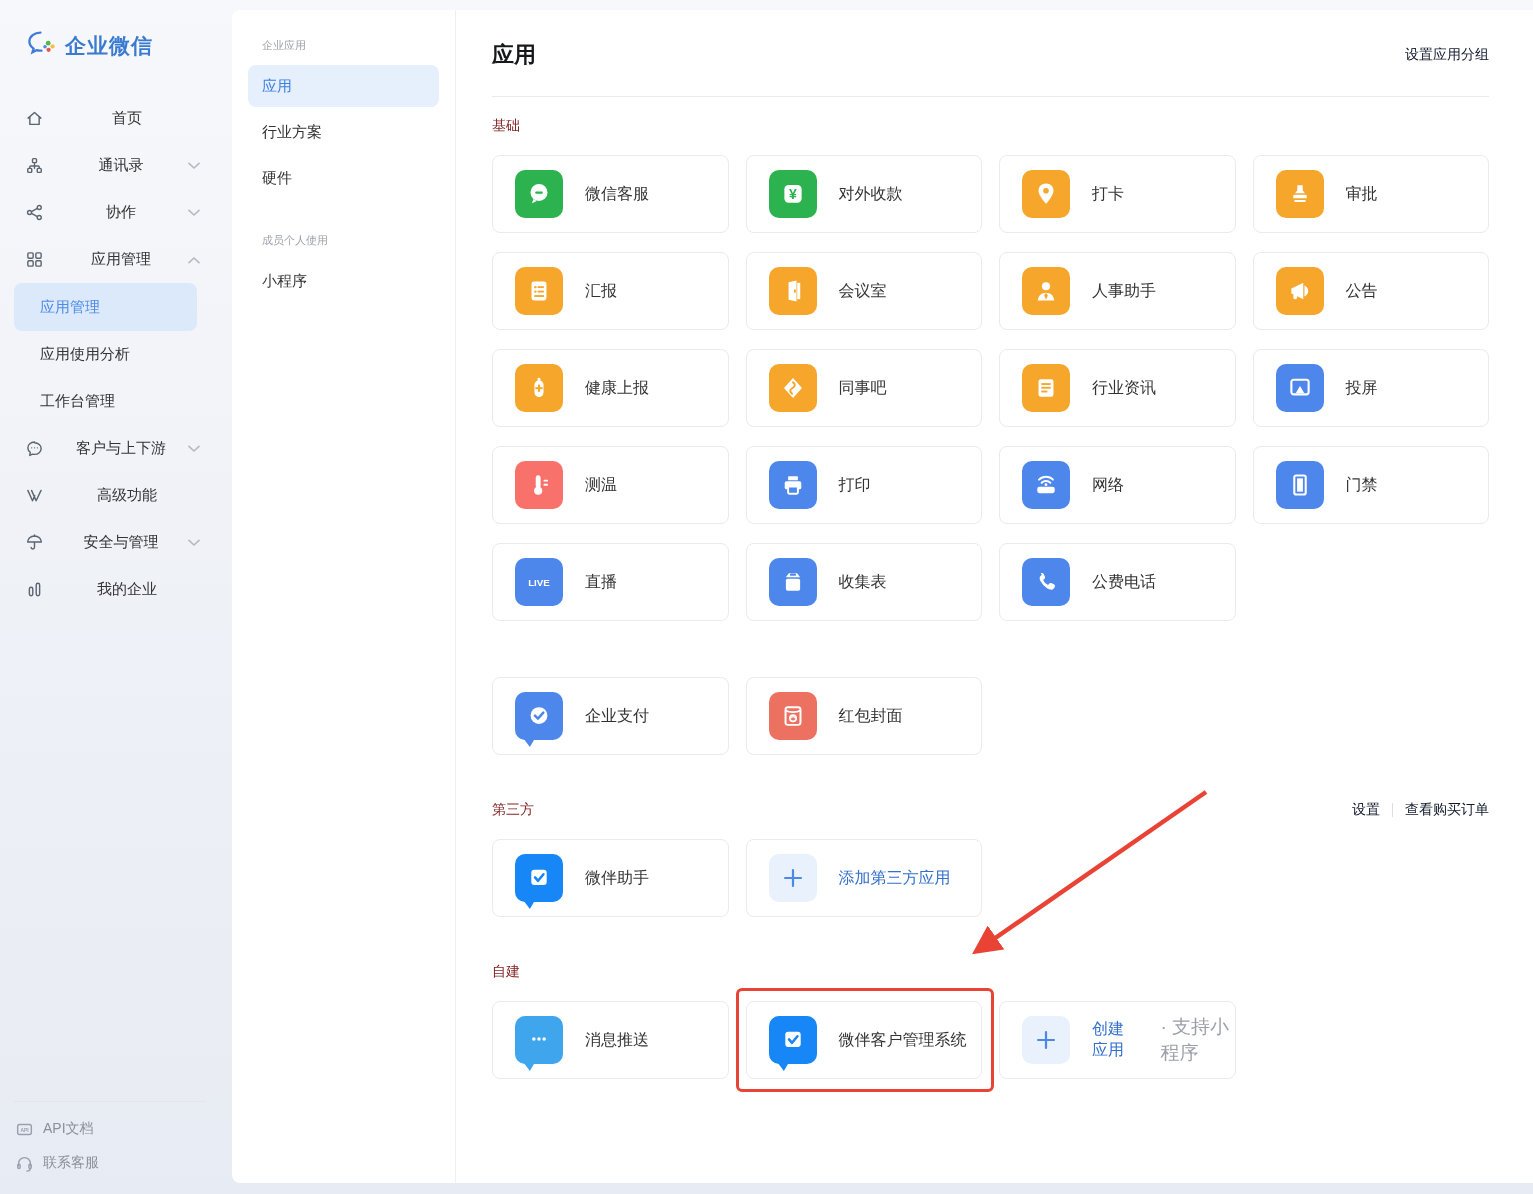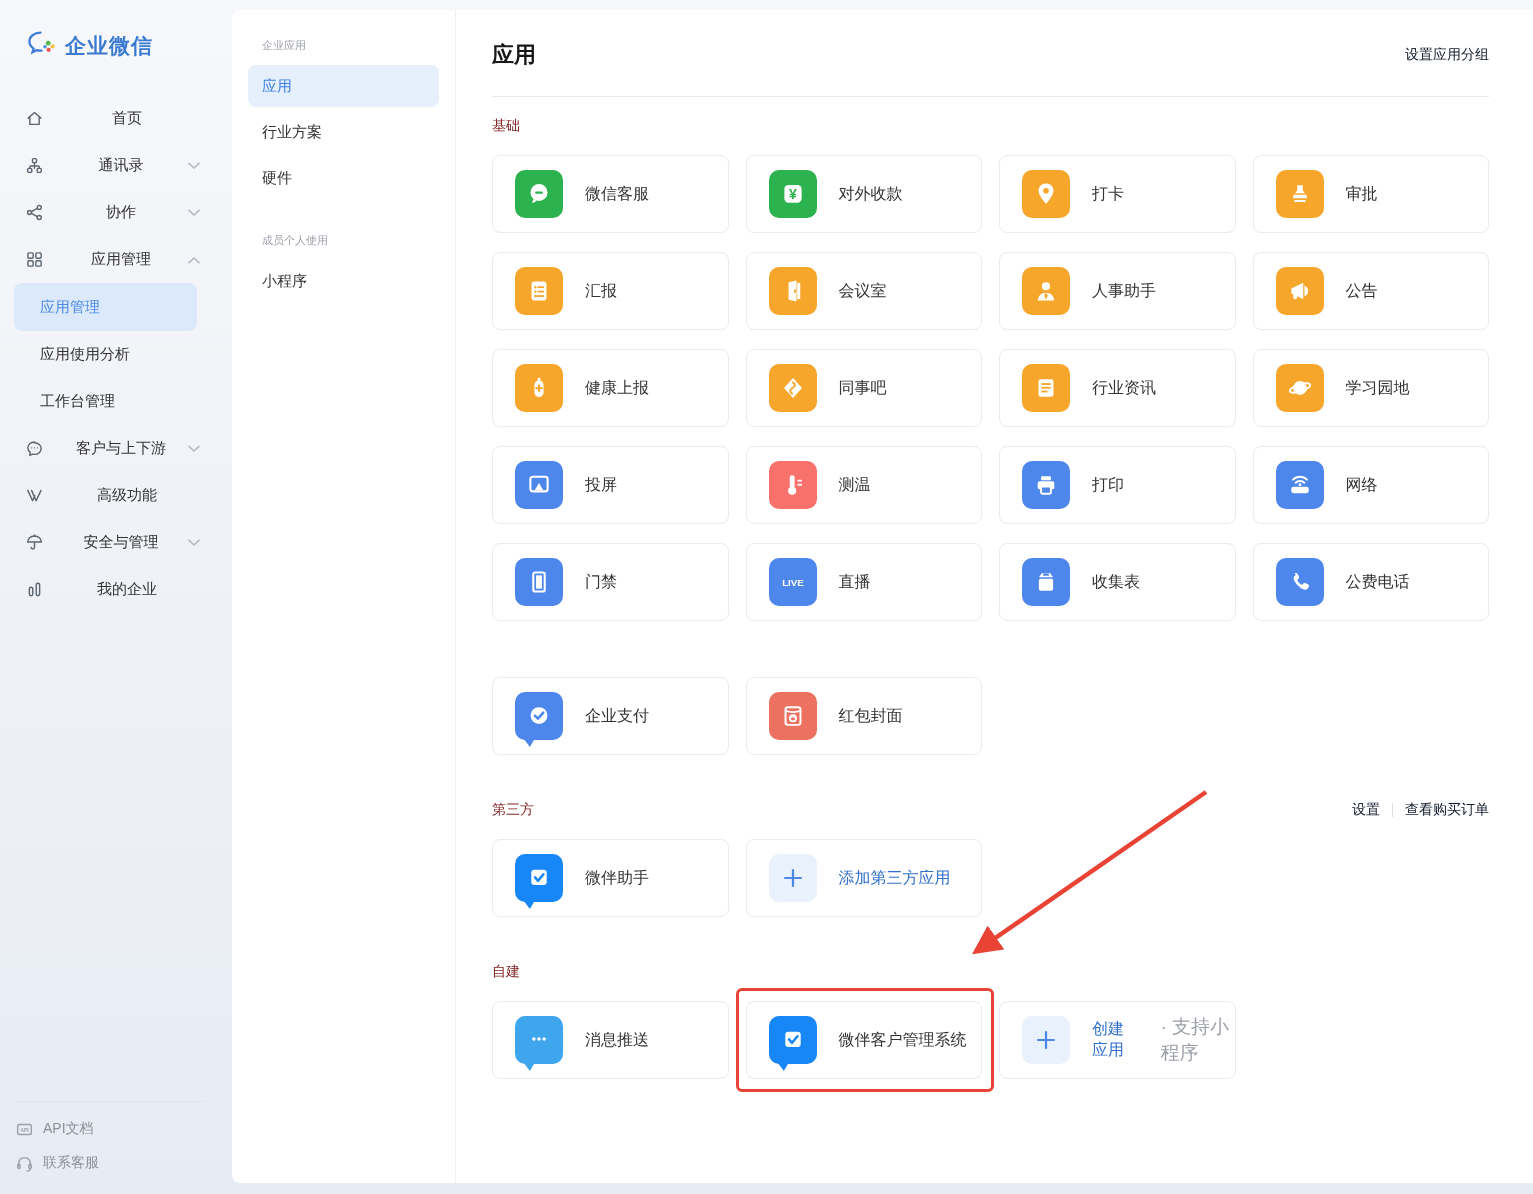--- a/index.html
+++ b/index.html
@@ -375,31 +375,20 @@
                     <rect x="8" y="7.8" width="8" height="1.6" fill="#F5A62B"></rect>
                     <rect x="8" y="11" width="8" height="1.6" fill="#F5A62B"></rect>
                     <rect x="8" y="14.2" width="5.2" height="1.6" fill="#F5A62B"></rect>
                   </svg>
                 </span>
                 <span class="app-label">行业资讯</span>
               </div>
             </div>
             <div class="card-wrap">
               <div class="card">
-                <span class="tile" style="background: rgb(245, 166, 43); color: rgb(245, 166, 43);">
-                  <svg width="28" height="28" viewBox="0 0 24 24">
-                    <circle cx="12" cy="12" r="5.9" fill="#fff"></circle>
-                    <ellipse cx="12" cy="12" rx="9.2" ry="3" transform="rotate(-18 12 12)" stroke="#fff" stroke-width="1.6" fill="none"></ellipse>
-                  </svg>
-                </span>
-                <span class="app-label">学习园地</span>
-              </div>
-            </div>
-            <div class="card-wrap">
-              <div class="card">
                 <span class="tile" style="background: rgb(78, 135, 236); color: rgb(78, 135, 236);">
                   <svg width="28" height="28" viewBox="0 0 24 24">
                     <rect x="4.6" y="4.9" width="14.8" height="12.6" rx="2" fill="none" stroke="#fff" stroke-width="1.8"></rect>
                     <path d="M12 10.2l3.7 6.2H8.3z" fill="#fff"></path>
                   </svg>
                 </span>
                 <span class="app-label">投屏</span>
               </div>
             </div>
             <div class="card-wrap">

